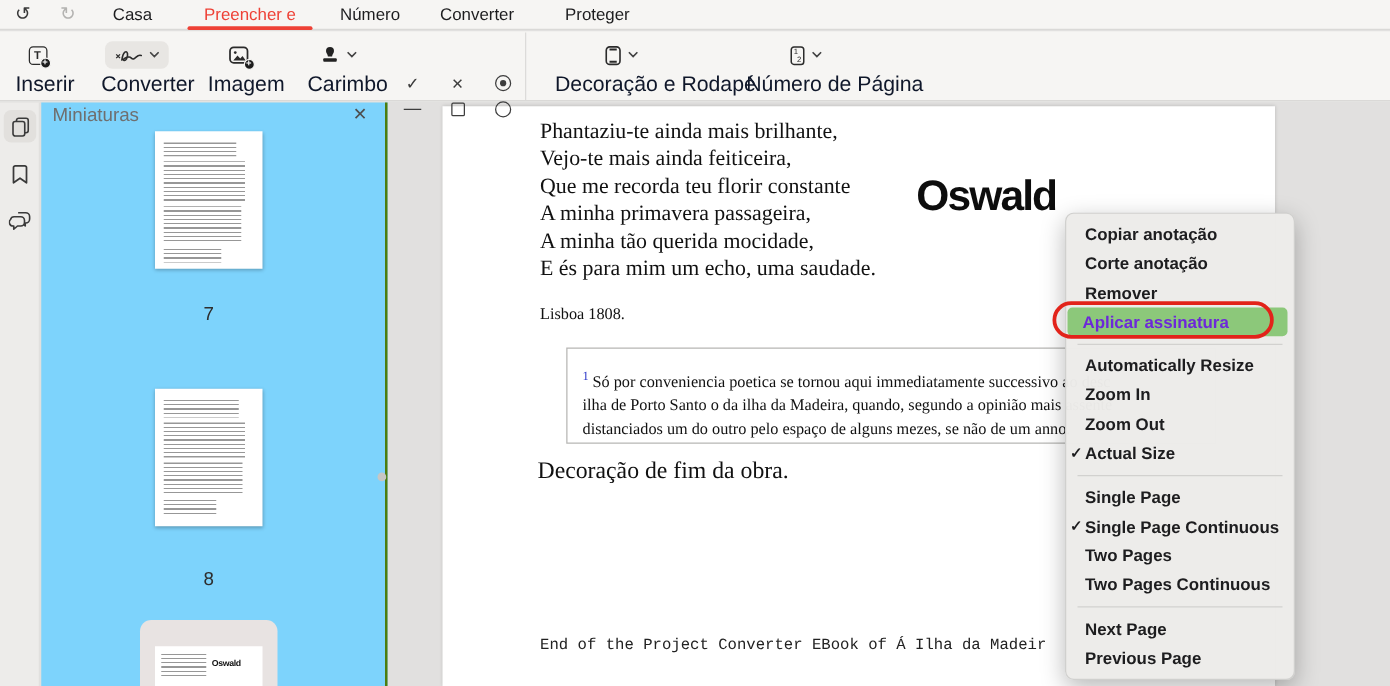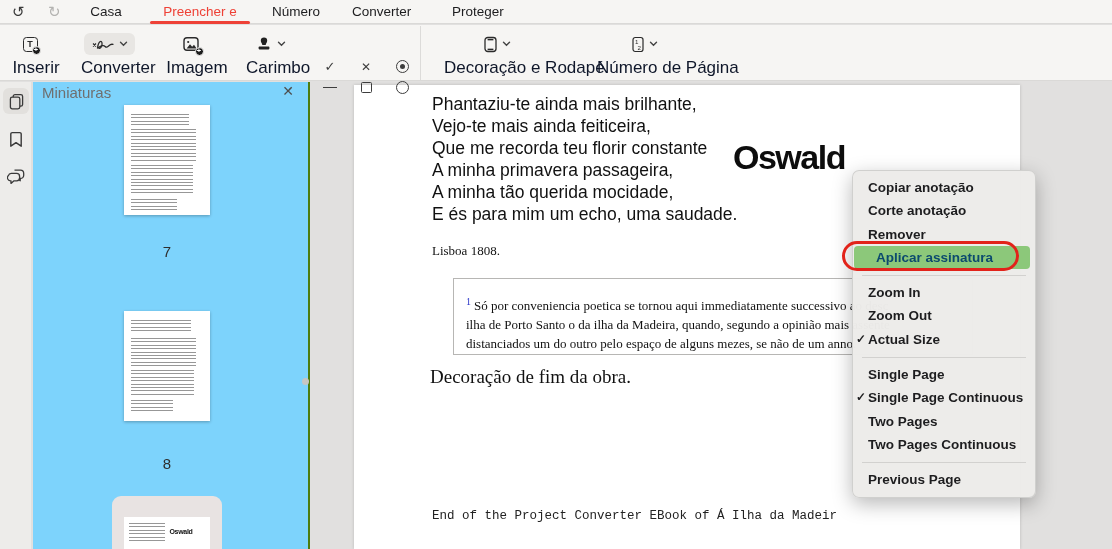--- a/index.html
+++ b/index.html
@@ -57,21 +57,21 @@
   .thumb { position:absolute; left:91px; width:86px; background:#fff;
            box-shadow:0 1px 3px rgba(0,0,0,.28); cursor:default; }
   .fl { background-image:repeating-linear-gradient(to bottom,#979797 0px,#979797 1px,transparent 1px,transparent 3.4px); }
   .pageno { position:absolute; left:91px; width:86px; text-align:center; font-size:15px; color:#2e2e2e; }
   .thumb-sel { position:absolute; left:79px; top:414px; width:110px; height:70px; background:#e8e3e2;
                border-radius:9px; cursor:default; }
 
   
   .page { position:absolute; left:354px; top:85px; width:666px; height:464px; background:#fff;
           box-shadow:0 0 3px rgba(0,0,0,.18); z-index:1; }
-  .poem { position:absolute; left:432px; top:93px; font-family:Liberation Sans, sans-serif;
+  .poem { position:absolute; left:432px; top:93px; font-family:Liberation Serif, serif;
           font-size:17.5px; line-height:22px; color:#111; z-index:2; }
   .placedate { position:absolute; left:432px; top:243px; font-family:"Liberation Serif", serif;
                font-size:13px; color:#111; z-index:2; }
   .sig-big { position:absolute; left:733px; top:138px; font-size:34px; font-weight:800;
              letter-spacing:-1.5px; color:#0d0d0d; z-index:2; }
   .footnote { position:absolute; left:453px; top:278px; width:520px; height:77px;
               border:1px solid #b7b6b4; background:#fff; overflow:hidden; z-index:2;
               padding:13px 0 0 12px; font-family:"Liberation Serif", serif; font-size:13px;
               line-height:19px; color:#111; white-space:nowrap; }
   .fn-marker { color:#2a35c8; font-size:10px; vertical-align:super; margin-right:3px; }
@@ -82,21 +82,21 @@
   .resize-dot { position:absolute; left:302px; top:378px; width:7px; height:7px; border-radius:50%;
                 background:#c7c6c4; z-index:6; }
 
   
   .cmenu { position:absolute; left:852px; top:170px; width:184px; background:rgba(237,236,234,.98);
            border:1px solid rgba(0,0,0,.12); border-radius:7px; padding:5px 0;
            box-shadow:0 6px 20px rgba(0,0,0,.28); z-index:50;font-weight:bold; }
   .mi { position:relative; height:23.3px; line-height:23.3px; padding-left:15px;
         font-size:13.5px; color:#1d1d1f; white-space:nowrap; cursor:default; }
   .mi .chk { position:absolute; left:3px; top:0; width:11px; font-size:12px; }
-  .mi.hl { background:#8cc87a; color:#0c4a6e; border-radius:4px; margin:0 5px 4px 1px; padding-left:22px; }
+  .mi.hl { background:#8cc87a; color:#6d28d9; border-radius:4px; margin:0 5px 4px 1px; padding-left:12px; }
   .msep { height:1px; background:#d2d1cf; margin:5.5px 9px; }
 
   
   .red-oval { position:absolute; left:842px; top:241px; width:177px; height:30px;
               border:3.5px solid #e2231a; border-radius:15px; z-index:60; pointer-events:none; }
 
   svg { display:block; }
 </style>
 </head>
 <body>
@@ -287,31 +287,33 @@
     
     
   </div>
 
   <div class="cmenu">
     <div class="mi">Copiar anotação</div>
     <div class="mi">Corte anotação</div>
     <div class="mi">Remover</div>
     <div class="mi hl">Aplicar assinatura</div>
     <div class="msep"></div>
+    <div class="mi">Automatically Resize</div>
     <div class="mi">Zoom In</div>
     <div class="mi">Zoom Out</div>
     <div class="mi">
       <span class="chk">✓</span><span>Actual Size</span>
     </div>
     <div class="msep"></div>
     <div class="mi">Single Page</div>
     <div class="mi">
       <span class="chk">✓</span><span>Single Page Continuous</span>
     </div>
     <div class="mi">Two Pages</div>
     <div class="mi">Two Pages Continuous</div>
     <div class="msep"></div>
+    <div class="mi">Next Page</div>
     <div class="mi">Previous Page</div>
   </div>
 
   <div class="red-oval"></div>
 
 </div>
 
 </body></html>

